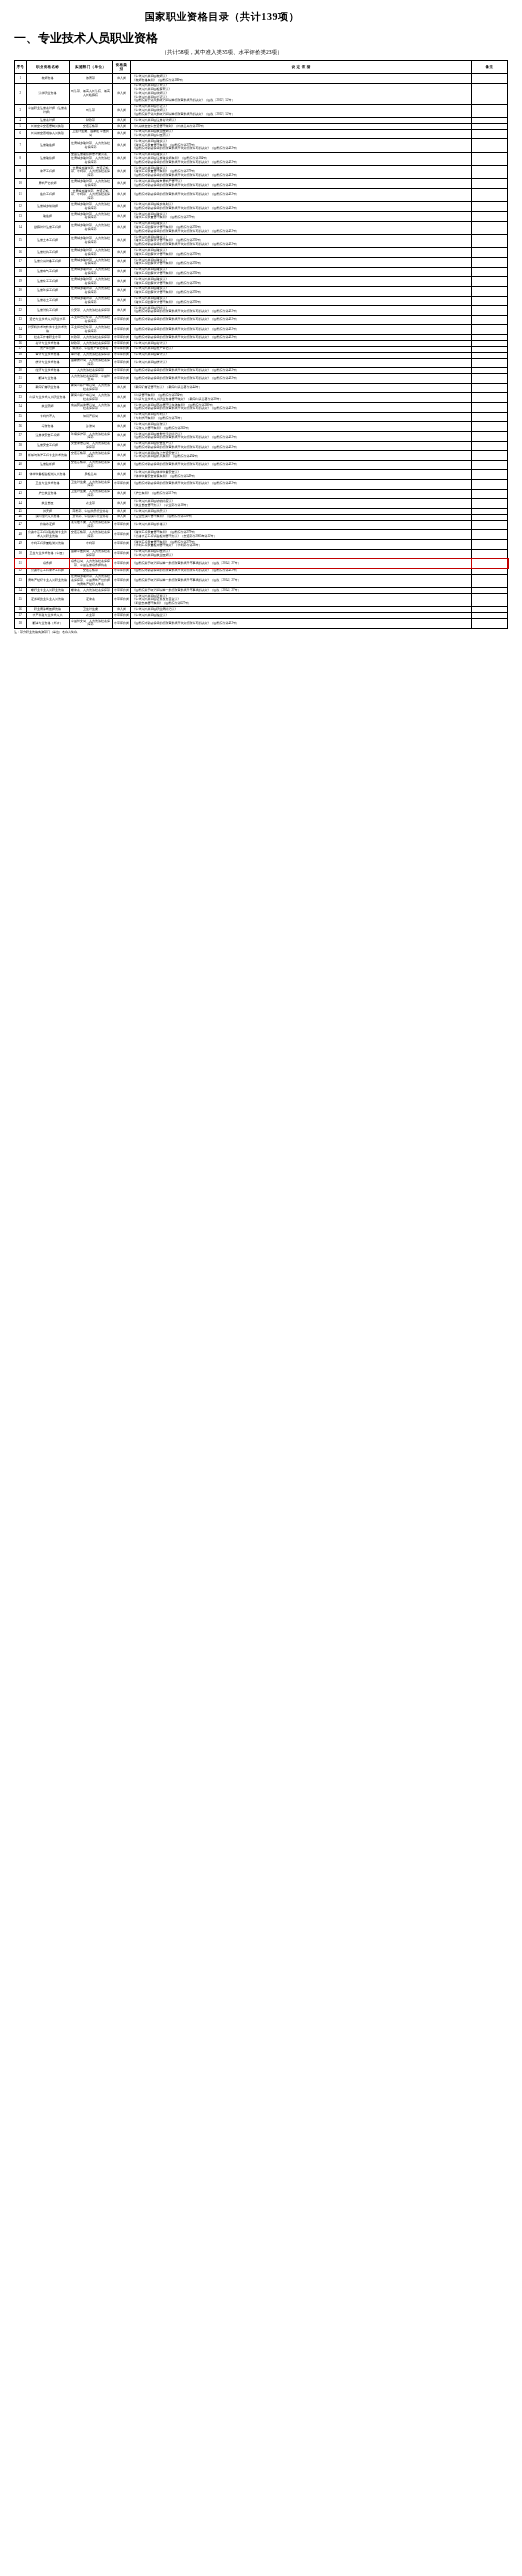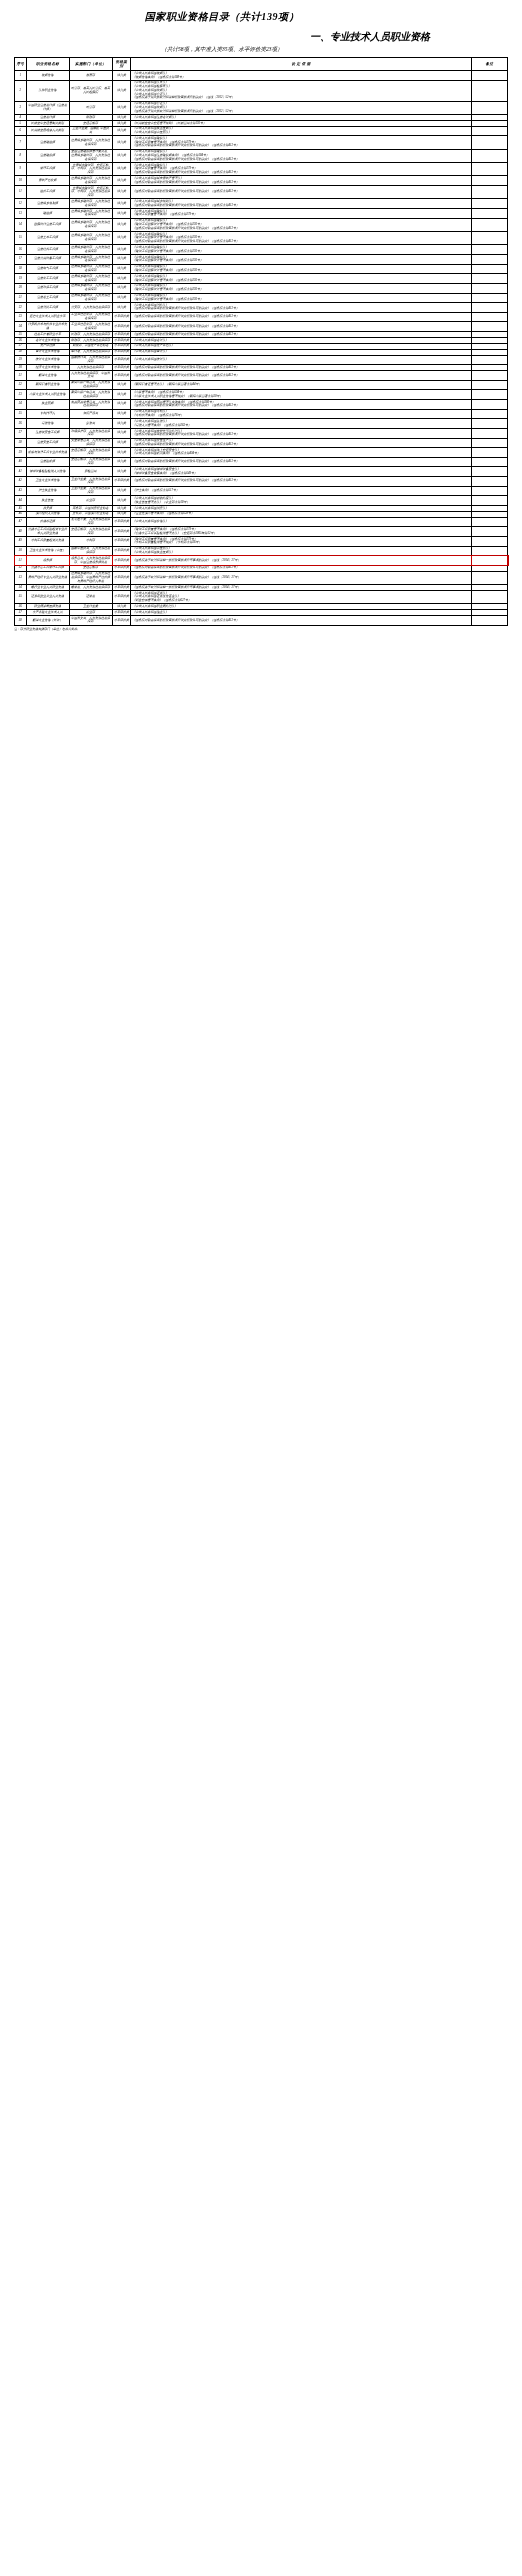--- a/index.html
+++ b/index.html
@@ -9,35 +9,34 @@
     font-family: "Liberation Serif", "DejaVu Serif", serif;
   }
   body {
     width: 522px;
     min-height: 2576px;
     position: relative;
   }
   .page {
     width: 444px;
     padding: 0 14px 8.1px 14px;
-    font-style: italic;
   }
   .doc-title {
     text-align: center;
     font-size: 10px;
     font-weight: bold;
     letter-spacing: 0.6px;
     padding-top: 10.4px;
     padding-bottom: 5.2px;
     color: #000;
     font-family: "Liberation Serif", "DejaVu Serif", serif;
   }
   .section-title {
-    text-align: right;
-    font-size: 10px;
+    text-align: left;
+    font-size: 12px;
     font-weight: bold;
     padding-bottom: 2.9px;
     color: #000;
   }
   .section-sub {
     text-align: center;
     font-size: 5.5px;
     padding-bottom: 3.5px;
     color: #000;
   }

